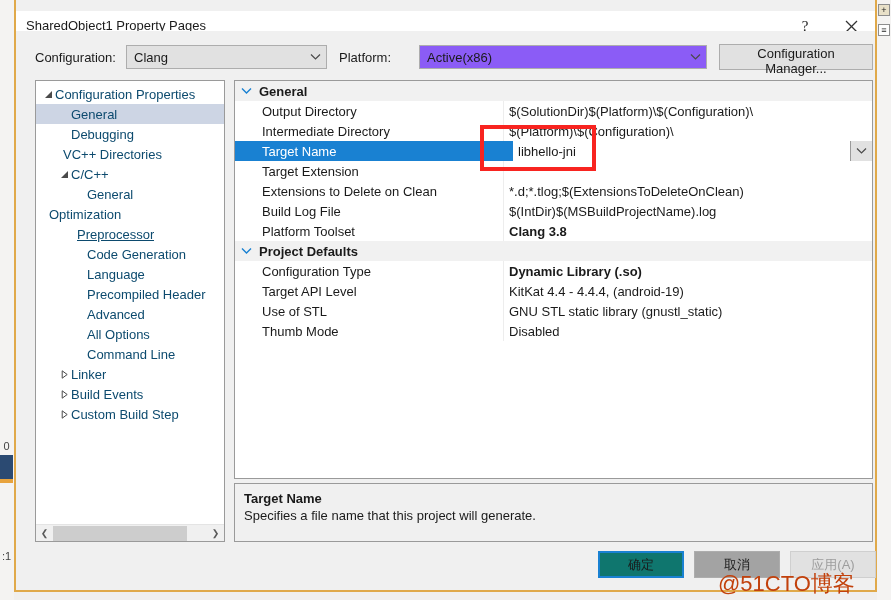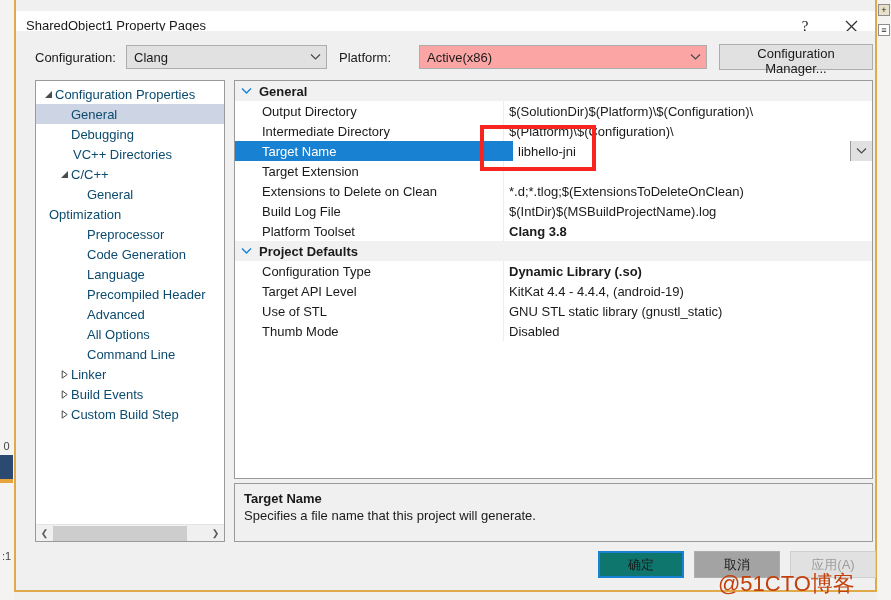--- a/index.html
+++ b/index.html
@@ -112,21 +112,21 @@
   }
   .combo .combo-arrow {
     width: 22px; height: 100%;
     display: flex; align-items: center; justify-content: center;
   }
   #combo-configuration { left: 110px; top: 14px; width: 201px; }
   .lbl-platform {
     position: absolute; left: 323px; top: 19px;
     font-size: 13px; color: #1a1a1a;
   }
-  #combo-platform { left: 403px; top: 14px; width: 288px; background: #fca5a5; }
+  #combo-platform { left: 403px; top: 14px; width: 288px; background: #8b5cf6; }
   #btn-config-mgr {
     position: absolute; left: 703px; top: 13px;
     width: 154px; height: 26px;
     background: #e1e1e1; border: 1px solid #adadad;
     font-size: 13px; color: #1a1a1a;
     font-family: "Liberation Sans", sans-serif;
     cursor: default;
   }
 
   
@@ -373,41 +373,41 @@
           <span class="tree-label">Configuration Properties</span>
         </div>
         <div class="tree-item selected" style="padding-left: 22px;">
           <span class="tw"></span>
           <span class="tree-label">General</span>
         </div>
         <div class="tree-item" style="padding-left: 22px;">
           <span class="tw"></span>
           <span class="tree-label">Debugging</span>
         </div>
-        <div class="tree-item" style="padding-left: 24px;">
+        <div class="tree-item" style="padding-left: 14px;">
           <span class="tw"></span>
           <span class="tree-label">VC++ Directories</span>
         </div>
         <div class="tree-item" style="padding-left: 22px;">
           <span class="tw">
             <svg width="9" height="9" viewBox="0 0 9 9">
               <polygon points="8,1 8,8 1,8" fill="#4a4a4a"></polygon>
             </svg>
           </span>
           <span class="tree-label">C/C++</span>
         </div>
         <div class="tree-item" style="padding-left: 38px;">
           <span class="tw"></span>
           <span class="tree-label">General</span>
         </div>
         <div class="tree-item" style="">
           <span class="tw"></span>
           <span class="tree-label">Optimization</span>
         </div>
-        <div class="tree-item" style="padding-left: 38px;">
+        <div class="tree-item" style="padding-left: 28px; text-decoration: underline;">
           <span class="tw"></span>
           <span class="tree-label">Preprocessor</span>
         </div>
         <div class="tree-item" style="padding-left: 38px;">
           <span class="tw"></span>
           <span class="tree-label">Code Generation</span>
         </div>
         <div class="tree-item" style="padding-left: 38px;">
           <span class="tw"></span>
           <span class="tree-label">Language</span>

